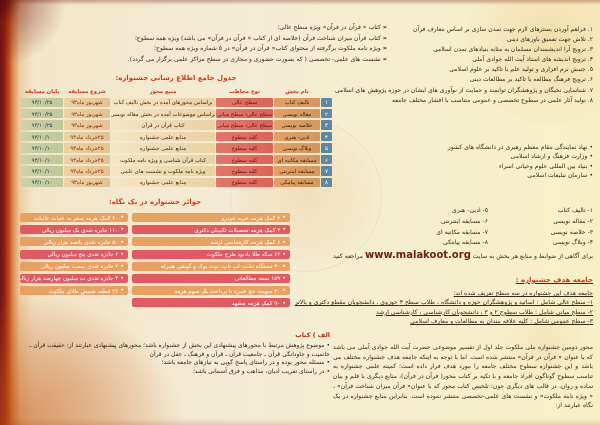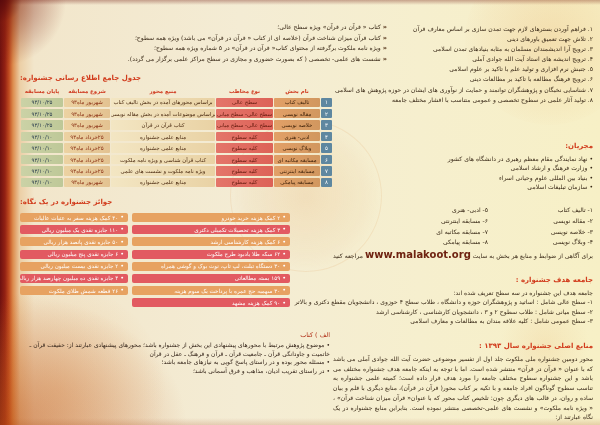--- a/index.html
+++ b/index.html
@@ -21,21 +21,21 @@
   .wm3{width:170px;height:170px;right:-35px;top:-45px;
        background:radial-gradient(circle, rgba(230,160,80,.22) 0%, rgba(230,160,80,.07) 55%, transparent 75%);}
   .wm4{width:90px;height:90px;right:10px;top:300px;
        background:radial-gradient(circle, rgba(230,160,80,.14) 0%, transparent 70%);}
 
   .panel-left{position:absolute;top:22px;right:213px;width:372px;}
   .panel-right{position:absolute;top:24px;right:7px;width:260px;}
   .sec{position:absolute;right:0;width:100%;}
 
   .h-red{color:#d13b1c;font-weight:bold;font-size:7px;line-height:9px;margin-bottom:3px;}
-  .t-center{text-align:left;}
+  .t-center{text-align:center;}
   .np{white-space:nowrap;}
   ul{margin:0;padding:0;list-style:none;}
 
   
   .res-list{position:absolute;top:0;right:0;font-size:6.1px;line-height:9.7px;text-align:right;white-space:nowrap;}
   .res-bullet{color:#5a3a20;font-weight:bold;margin-left:2px;font-size:6.5px;}
 
   
   .table-wrap{position:absolute;top:52px;right:55px;width:312px;}
   .t-row{display:flex;gap:1px;height:9.2px;margin-bottom:2.3px;font-size:5.4px;}
@@ -56,31 +56,31 @@
   .pcol-r{width:158px;}
   .pcol-l{width:108px;}
   .prize{height:9px;border-radius:2px;margin-bottom:3.2px;display:flex;align-items:center;gap:2px;
          color:#fff;font-size:5.6px;padding:0 4px;white-space:nowrap;overflow:hidden;}
   .orange{background:#e7a261;}
   .red{background:#e25a61;}
   .pb{font-size:6.5px;line-height:1;}
 
   
   .rules{position:absolute;top:308px;right:57px;width:318px;text-align:right;}
-  .rules-sub{color:#b03018;font-weight:normal;font-size:6.4px;margin:1px 0 2px;}
+  .rules-sub{color:#b03018;font-weight:bold;font-size:6.4px;margin:1px 0 2px;}
   .rule-item{font-size:6px;line-height:8.6px;color:#35251a;}
   .dot{margin-left:2px;}
 
   
   .line{font-size:6.1px;line-height:10.1px;text-align:right;}
   .line-sm{font-size:6.1px;line-height:9.4px;text-align:right;}
   .sec-goals{top:0;}
   .sec-execs{top:118px;}
   .sec-parts{top:179px;}
-  .sec-target{top:252px;}
+  .sec-target{top:252px;text-decoration:underline;}
   .sec-sources{top:318px;}
   .parts-cols{display:flex;margin-top:2px;}
   .parts-col-r{width:105px;}
   .parts-col-l{width:130px;}
   .parts-col-r div,.parts-col-l div{font-size:6.1px;line-height:10.8px;}
   .site-note{font-size:6.1px;line-height:10px;margin-top:2px;white-space:nowrap;}
   .url{direction:ltr;unicode-bidi:embed;font-weight:bold;color:#6e2210;font-size:10px;}
   .para{font-size:6.1px;line-height:9.7px;text-align:justify;color:#3a2a18;}
 </style>
 </head>
@@ -268,21 +268,20 @@
           <div class="line np">۳. ترویج آرا اندیشمندان مسلمان به مثابه بنیادهای تمدن اسلامی</div>
           <div class="line np">۴. ترویج اندیشه های استاد آیت الله جوادی آملی</div>
           <div class="line np">۵. جنبش نرم افزاری و تولید علم با تاکید بر علوم اسلامی</div>
           <div class="line np">۶. ترویج فرهنگ مطالعه با تاکید بر مطالعات دینی</div>
           <div class="line np">۷. شناسایی نخبگان و پژوهشگران توانمند و حمایت از نوآوری های ایشان در حوزه پژوهش های اسلامی</div>
           <div class="line np">۸. تولید آثار علمی در سطوح تخصصی و عمومی متناسب با اقشار مختلف جامعه</div>
         </div>
     </div>
 
     <div class="sec sec-execs">
-      <div class="h-red">مجریان:</div>
       <div>
           <div class="line-sm np"><span class="dot">•</span><span>نهاد نمایندگی مقام معظم رهبری در دانشگاه های کشور</span></div>
           <div class="line-sm np"><span class="dot">•</span><span>وزارت فرهنگ و ارشاد اسلامی</span></div>
           <div class="line-sm np"><span class="dot">•</span><span>بنیاد بین المللی علوم وحیانی اسراء</span></div>
           <div class="line-sm np"><span class="dot">•</span><span>سازمان تبلیغات اسلامی</span></div>
         </div>
     </div>
 
     <div class="sec sec-parts">
       <div class="parts-cols">
@@ -310,17 +309,16 @@
       <div class="h-red">جامعه هدف جشنواره :</div>
       <div class="line-sm np">جامعه هدف این جشنواره در سه سطح تعریف شده اند:</div>
       <div>
           <div class="line-sm np">۱- سطح عالی شامل : اساتید و پژوهشگران حوزه و دانشگاه ، طلاب سطح ۴ حوزوی ، دانشجویان مقطع دکتری و بالاتر</div>
           <div class="line-sm np">۲- سطح میانی شامل : طلاب سطوح ۲ و ۳ ، دانشجویان کارشناسی ، کارشناسی ارشد</div>
           <div class="line-sm np">۳- سطح عمومی شامل : کلیه علاقه مندان به مطالعات و معارف اسلامی</div>
         </div>
     </div>
 
     <div class="sec sec-sources">
-      <div class="h-red">منابع اصلی جشنواره سال ۱۳۹۳ :</div>
       <div class="para">محور دومین جشنواره ملی ملکوت جلد اول از تفسیر موضوعی حضرت آیت الله جوادی آملی می باشد که با عنوان « قرآن در قرآن» منتشر شده است. اما با توجه به اینکه جامعه هدف جشنواره مختلف می باشد و این جشنواره سطوح مختلف جامعه را مورد هدف قرار داده است؛ کمیته علمی جشنواره به تناسب سطوح گوناگون افراد جامعه و با تکیه بر کتاب محور( قرآن در قرآن)، منابع دیگری با قلم و بیان ساده و روان، در قالب های دیگری چون: تلخیص کتاب محور که با عنوان« قرآن میزان شناخت قرآن» ، « ویژه نامه ملکوت» و نشست های علمی-تخصصی منتشر نموده است. بنابراین منابع جشنواره در یک نگاه عبارتند از:</div>
     </div>
   </div>
 </div>
 
 </body></html>

